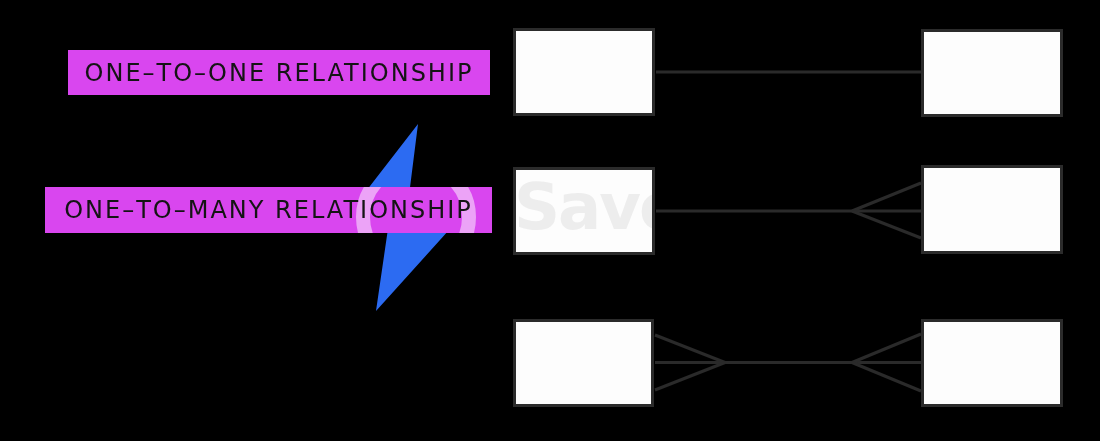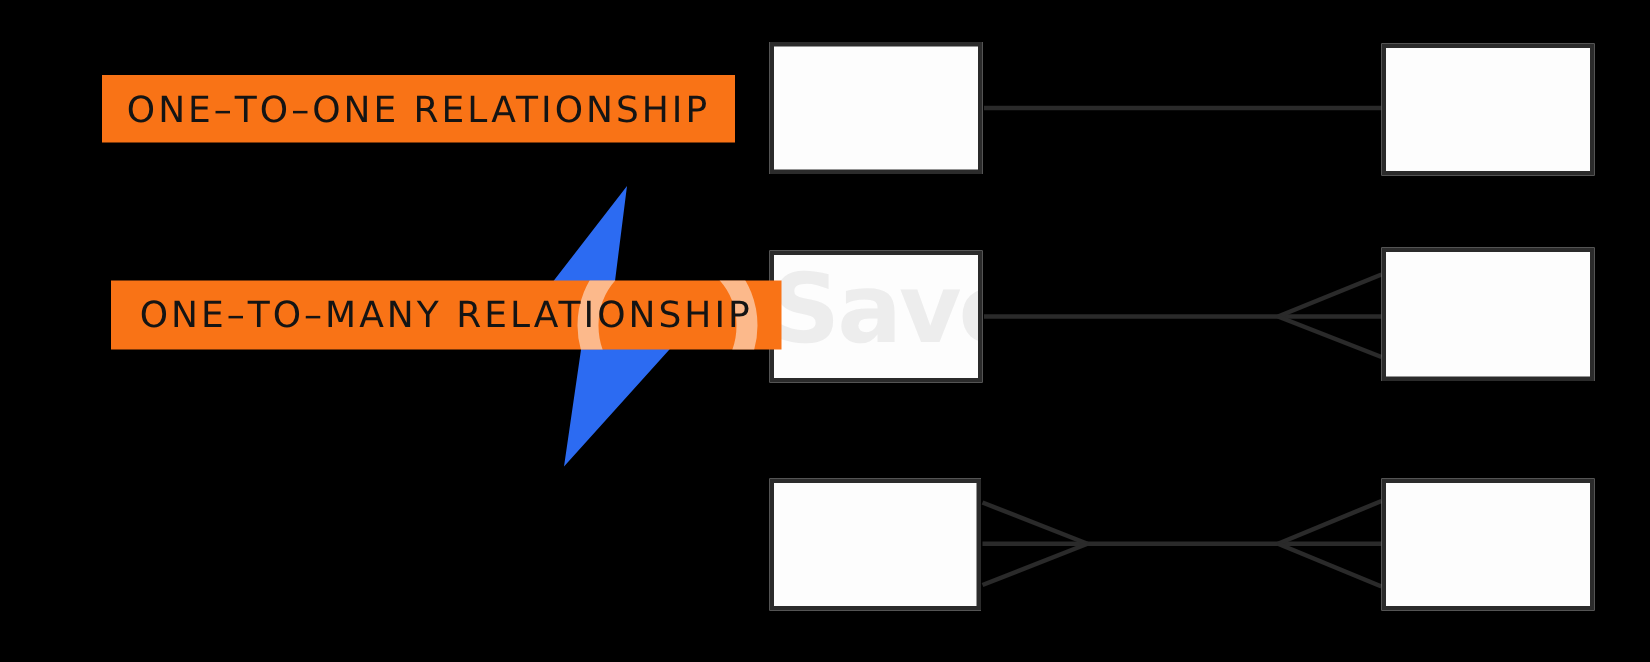--- a/index.html
+++ b/index.html
@@ -22,28 +22,28 @@
   }
   #r1l{left:513px;top:28px;}
   #r1r{left:921px;top:29px;}
   #r2l{left:513px;top:167px;}
   #r2r{left:921px;top:165px;height:89px;}
   #r3l{left:513px;top:319px;width:141px;}
   #r3r{left:921px;top:319px;}
 
   .label{
     position:absolute;z-index:3;box-sizing:border-box;
-    background:#f97316;color:#141414;
+    background:#d946ef;color:#141414;
     display:flex;align-items:center;justify-content:center;
     font-size:24px;letter-spacing:2px;white-space:nowrap;
     overflow:hidden;
   }
   .label > span{position:relative;z-index:1;}
   #lb1{left:68px;top:50px;width:422px;height:45px;}
-  #lb2{left:45px;top:187px;width:447px;height:46px;margin-left:29px;}
+  #lb2{left:45px;top:187px;width:447px;height:46px;}
   #lb3{left:27px;top:340px;width:461px;height:43px;}
 
   .wm{
     position:absolute;font-weight:600;line-height:1;
     font-size:64px;letter-spacing:-2px;color:#ededed;
     pointer-events:none;
   }
   .wm.l1{left:-2px;top:5px;}
   .wm.l2{left:2px;top:66px;color:#f1f1f1;}
 

